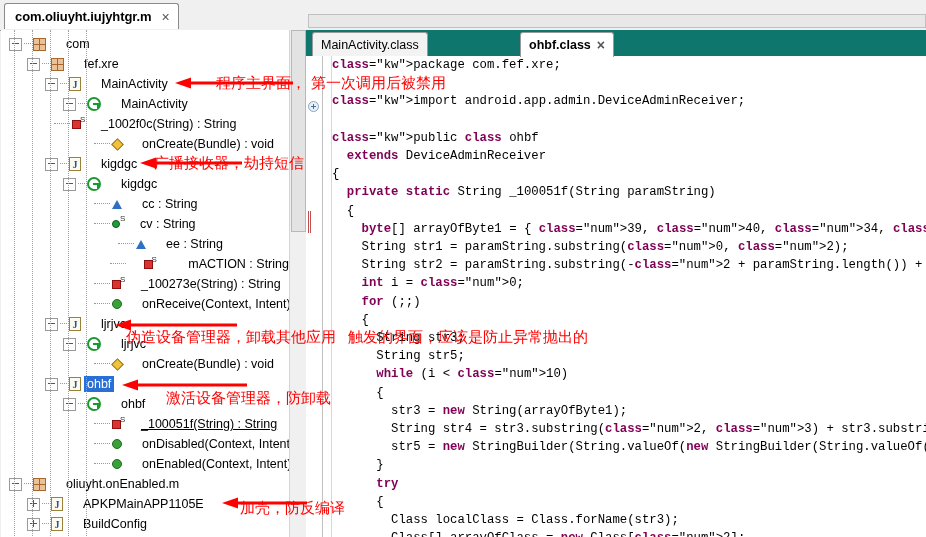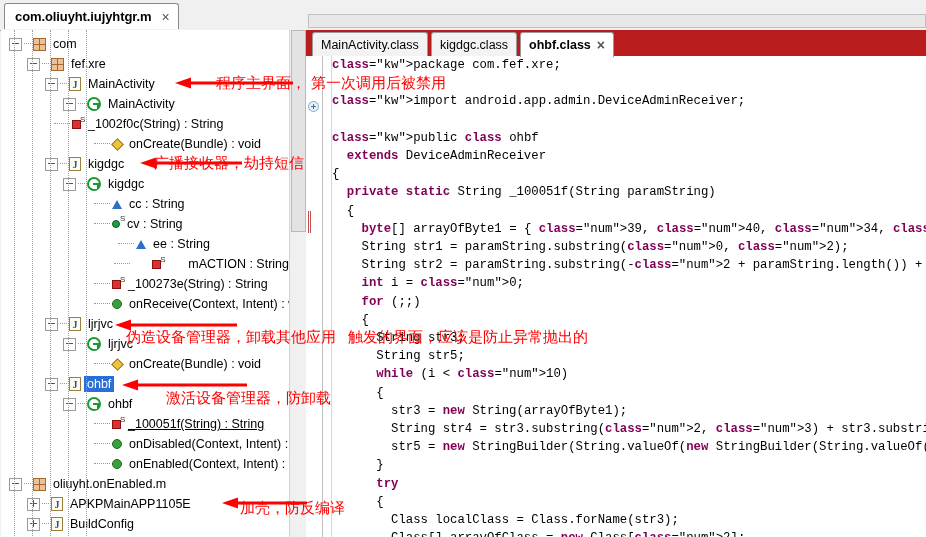--- a/index.html
+++ b/index.html
@@ -163,21 +163,21 @@
     box-sizing: border-box;
   }
   
   .ico-method-y {
     width: 9px; height: 9px;
     background: #f0c33c; border: 1px solid #9a7410;
     box-sizing: border-box;
     transform: rotate(45deg);
     margin-left: 1px;
   }
-  .tlabel { margin-left: 2px; }
+  .tlabel { margin-left: 15px; }
   .tlabel.sel {
     background: #2a6fd6; color: #ffffff;
     padding: 1px 3px; margin-left: -2px;
   }
 
   
   .guide {
     position: absolute; top: 0; bottom: 0;
     width: 0; border-left: 1px dotted #a0a0a0;
   }
@@ -198,21 +198,21 @@
 
   
   #right-panel {
     position: absolute; left: 306px; top: 0;
     width: 620px; height: 537px;
     background: #f0f0f0;
   }
   #edit-tabstrip {
     position: absolute; left: 0; top: 30px;
     width: 620px; height: 26px;
-    background: #b91c1c;
+    background: #0f766e;
     border-bottom: 1px solid #9a9a9a;
   }
   .etab {
     position: absolute; top: 2px; height: 24px;
     background: #f3f3f3;
     border: 1px solid #9a9a9a;
     border-bottom: none;
     border-radius: 3px 3px 0 0;
     padding: 0 8px;
     display: flex; align-items: center; gap: 8px;
@@ -497,23 +497,20 @@
 
   <div id="right-panel">
 
     <div id="right-topbar">
       <div class="hbar"></div>
     </div>
 
     <div id="edit-tabstrip">
         <div class="etab" style="left: 6px;">
           <span>MainActivity.class</span>
-        </div>
-        <div class="etab" style="left: 125px;">
-          <span>kigdgc.class</span>
         </div>
         <div class="etab active" style="left: 214px;">
           <span>ohbf.class</span>
           <span class="tab-close">×</span>
         </div>
       </div>
 
     <div id="editor">
       <div id="gutter">
         <div class="fold" style="top:45px"></div>

